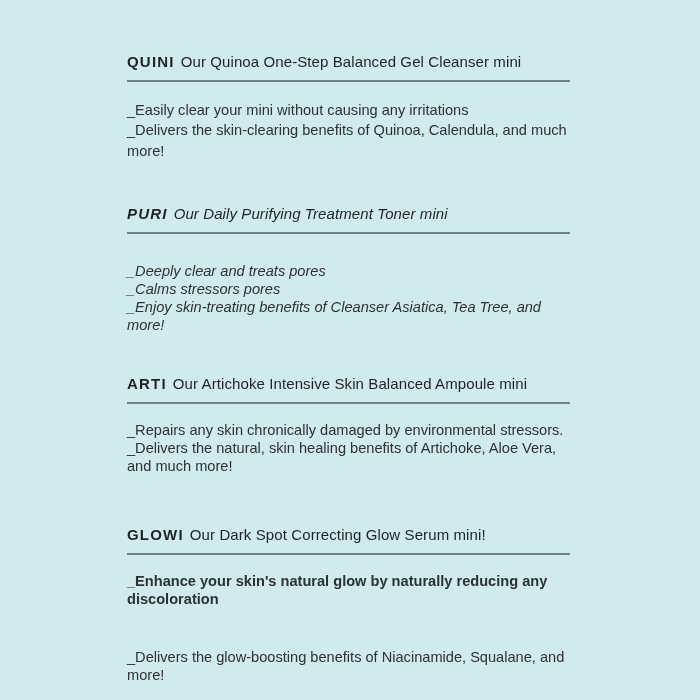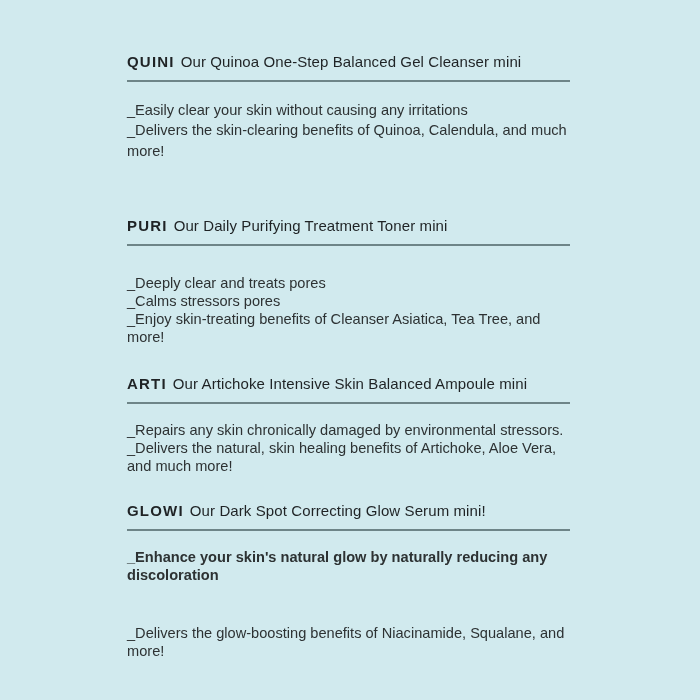--- a/index.html
+++ b/index.html
@@ -63,26 +63,26 @@
 <body>
 
 <div class="sheet">
 
   <section class="section" style="top:0px;">
     <div class="heading">
       <span class="code">QUINI</span><span>Our Quinoa One-Step Balanced Gel Cleanser mini</span>
     </div>
     <div class="divider"></div>
     <ul class="bullets">
-      <li>_Easily clear your skin without causing any irritations</li>
+      <li>_Easily clear your mini without causing any irritations</li>
       <li>_Delivers the skin-clearing benefits of Quinoa, Calendula, and much more!</li>
     </ul>
   </section>
 
-  <section class="section" style="top:164px;">
+  <section class="section" style="top:152px;font-style:italic;">
     <div class="heading">
       <span class="code">PURI</span><span>Our Daily Purifying Treatment Toner mini</span>
     </div>
     <div class="divider"></div>
     <ul class="bullets" style="margin-top:28px;">
       <li style="line-height:18px;">_Deeply clear and treats pores</li>
       <li style="line-height:18px;">_Calms stressors pores</li>
       <li style="line-height:18px;">_Enjoy skin-treating benefits of Cleanser Asiatica, Tea Tree, and more!</li>
     </ul>
   </section>
@@ -91,21 +91,21 @@
     <div class="heading">
       <span class="code">ARTI</span><span>Our Artichoke Intensive Skin Balanced Ampoule mini</span>
     </div>
     <div class="divider"></div>
     <ul class="bullets" style="margin-top:17px;">
       <li style="line-height:18px;">_Repairs any skin chronically damaged by environmental stressors.</li>
       <li style="line-height:18px;">_Delivers the natural, skin healing benefits of Artichoke, Aloe Vera, and much more!</li>
     </ul>
   </section>
 
-  <section class="section" style="top:449px;">
+  <section class="section" style="top:473px;">
     <div class="heading">
       <span class="code">GLOWI</span><span>Our Dark Spot Correcting Glow Serum mini!</span>
     </div>
     <div class="divider"></div>
     <ul class="bullets" style="margin-top:17px;">
       <li style="line-height:18px;font-weight:bold;">_Enhance your skin's natural glow by naturally reducing any discoloration</li>
       <li style="line-height:18px;margin-top:40px;">_Delivers the glow-boosting benefits of Niacinamide, Squalane, and more!</li>
     </ul>
   </section>
 

